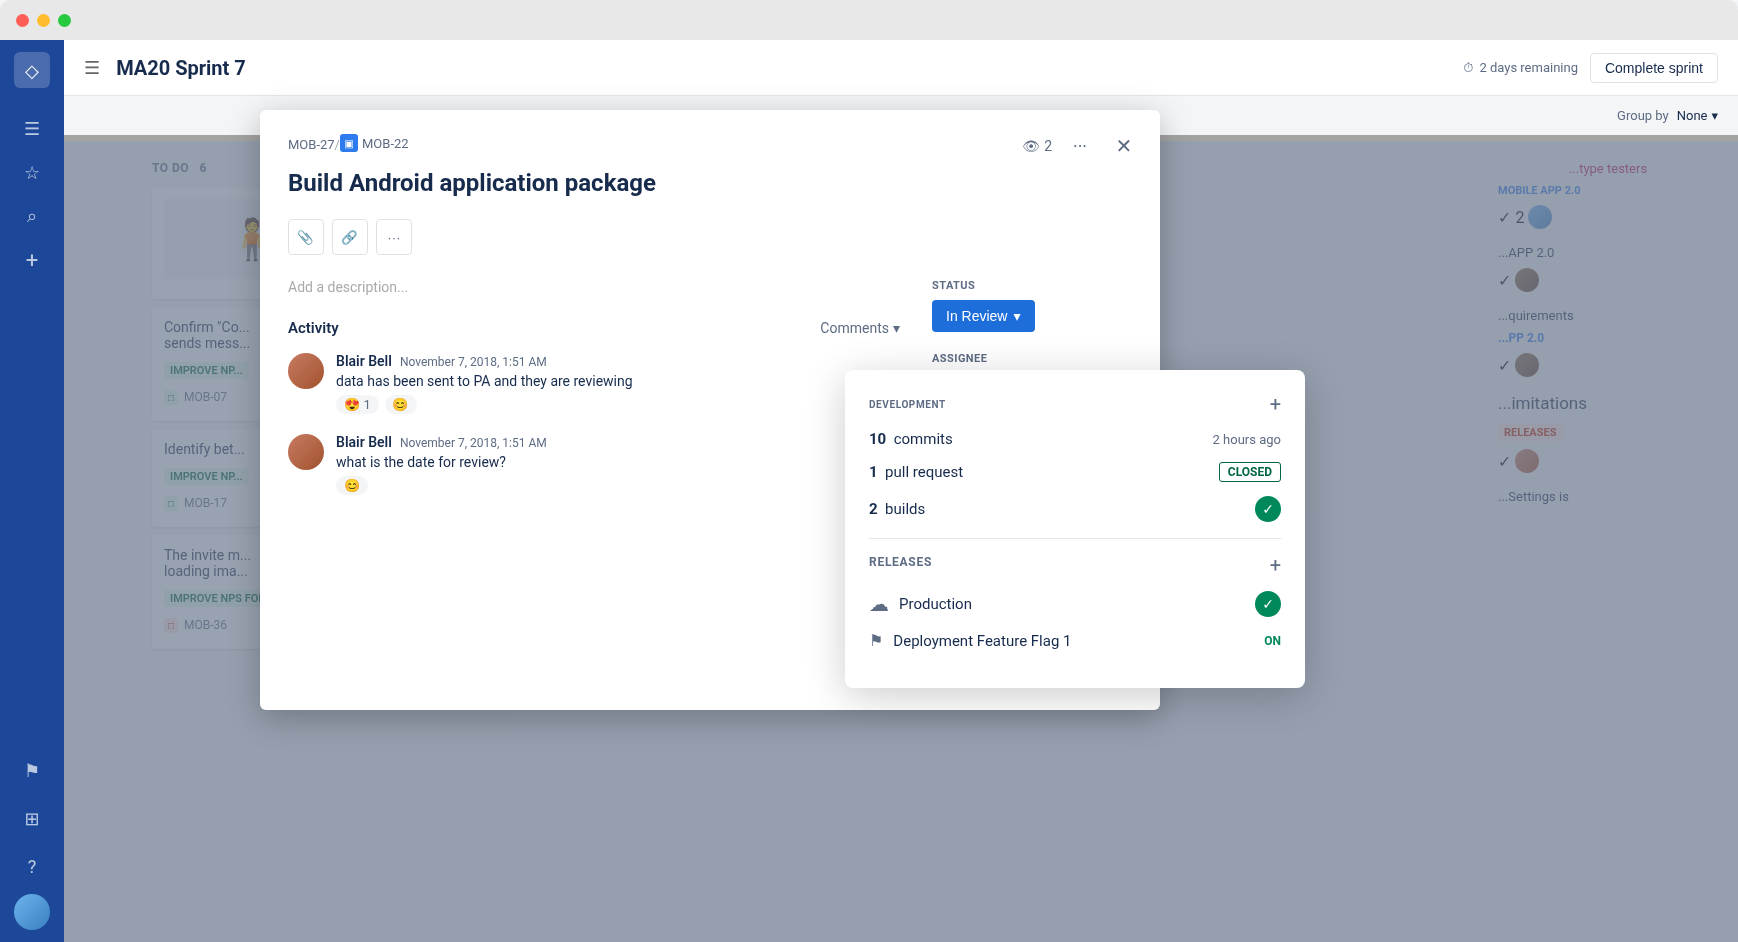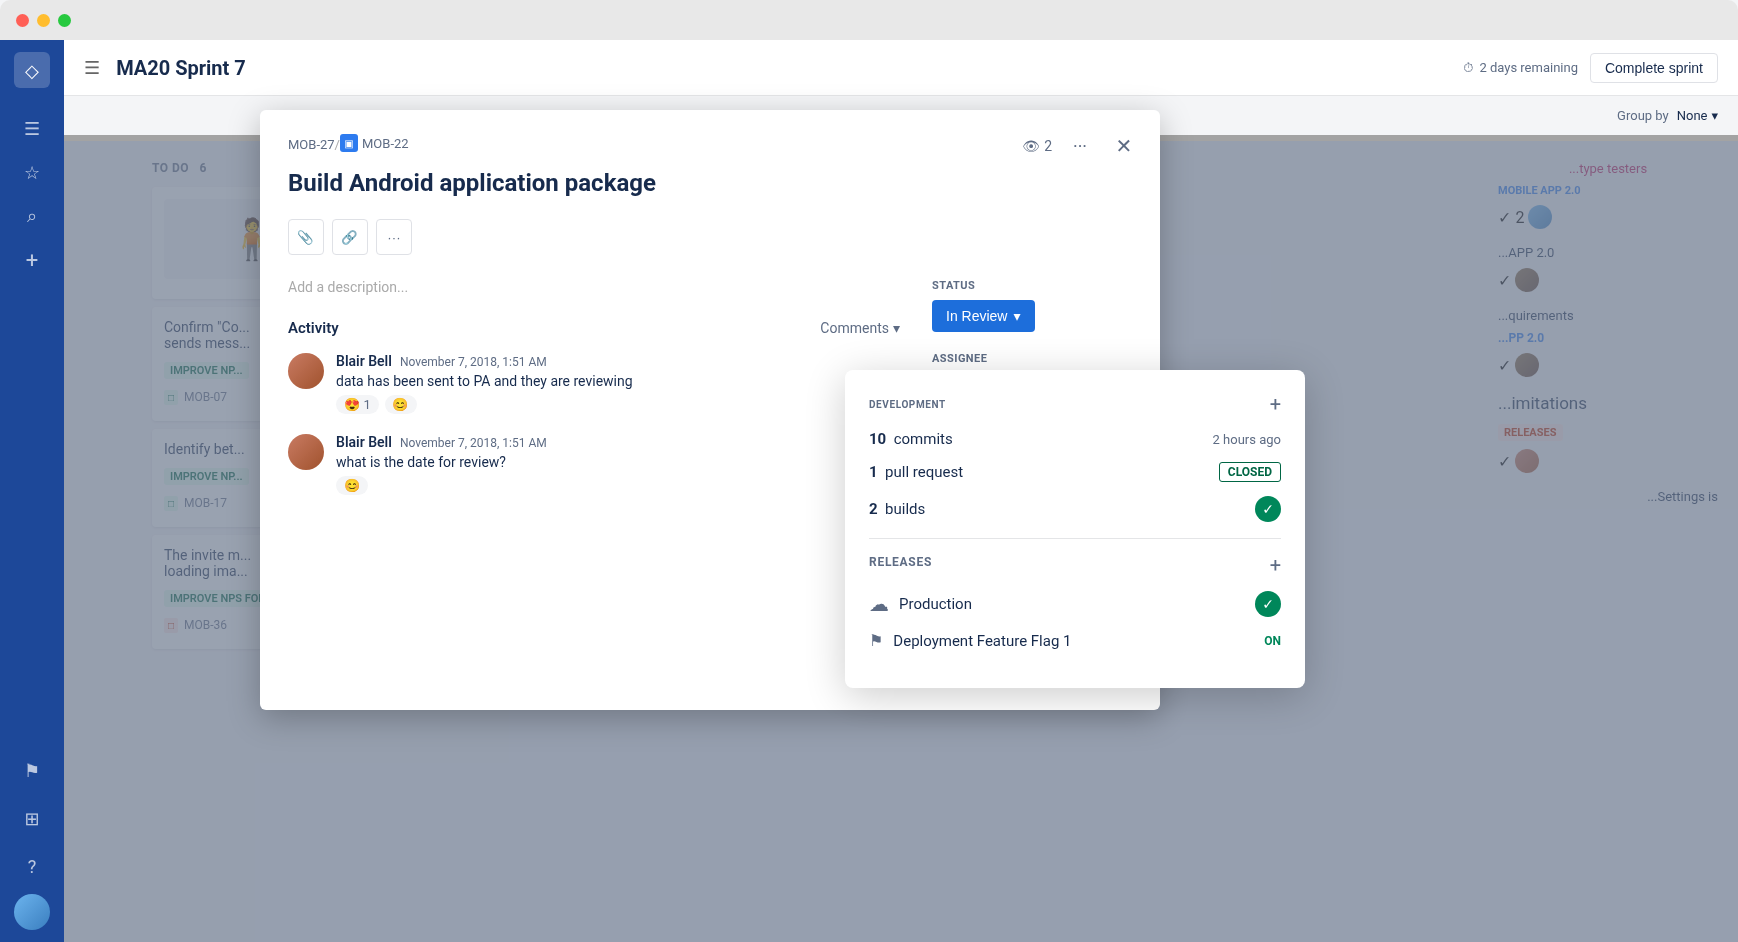--- a/index.html
+++ b/index.html
@@ -679,21 +679,21 @@
         <div style="display:flex; align-items:center; gap:4px; margin-bottom:16px;">
           <span>✓</span>
           <div class="avatar-sm face-rahul" style="width:24px;height:24px;"></div>
         </div>
         <div style="font-size:17px; color:#172b4d; margin-bottom:8px;">...imitations</div>
         <div style="font-size:11px; font-weight:700; color:#bf2600; background:#ffebe6; padding:2px 6px; border-radius:3px; display:inline-block; margin-bottom:8px;">RELEASES</div>
         <div style="display:flex; align-items:center; gap:4px; margin-bottom:16px;">
           <span>✓</span>
           <div class="avatar-sm face-blair" style="width:24px;height:24px;"></div>
         </div>
-        <div style="font-size:13px; color:#172b4d;text-align:right;">...Settings is</div>
+        <div style="font-size:13px; color:#172b4d;">...Settings is</div>
       </div>
     </div>
   </div>
 </div>
 
 <div class="main-modal">
 
   <div class="modal-breadcrumb">
     <a class="breadcrumb-link">MOB-27</a>
     <span class="breadcrumb-separator">/</span>

